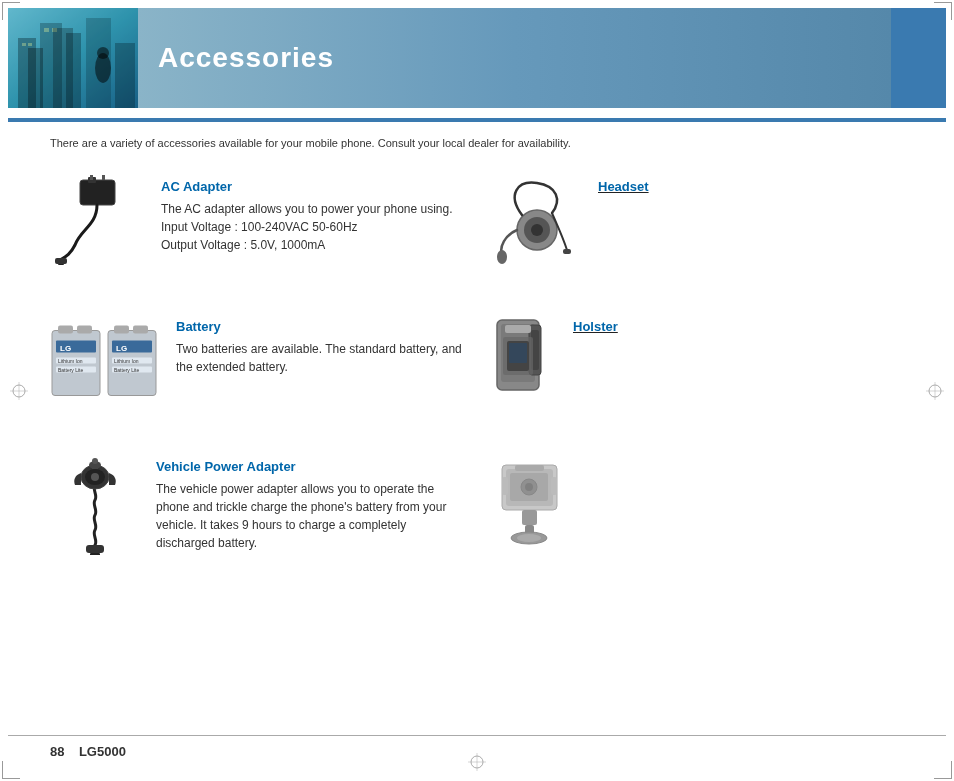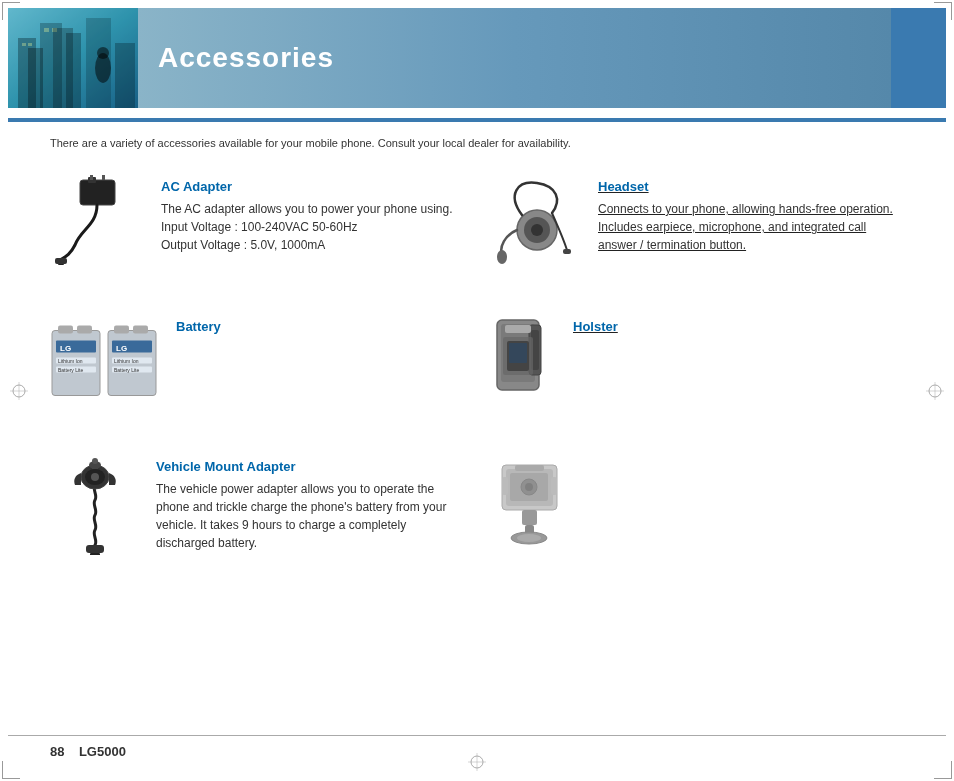--- a/index.html
+++ b/index.html
@@ -399,21 +399,20 @@
 
           <path d="M30 55 C18 60, 12 72, 15 80" fill="none" stroke="#555" stroke-width="2.5" stroke-linecap="round"></path>
           <ellipse cx="15" cy="82" rx="5" ry="7" fill="#666"></ellipse>
 
           <path d="M65 38 C70 50, 75 60, 80 75" fill="none" stroke="#333" stroke-width="2" stroke-linecap="round"></path>
           <rect x="76" y="74" width="8" height="5" rx="2" fill="#444"></rect>
         </svg>
       </div>
       <div class="accessory-text">
         <div class="accessory-title">Headset</div>
-        <div class="accessory-desc">Connects to your phone, allowing hands-free operation. Includes earpiece, microphone, and integrated call answer / termination button.</div>
       </div>
     </div>
   </div>
 
   <div class="accessory-row">
 
     <div class="accessory-left">
       <div class="accessory-image img-battery">
         <svg viewBox="0 0 110 75" xmlns="http://www.w3.org/2000/svg">
 
@@ -435,20 +434,21 @@
           <rect x="62" y="18" width="40" height="12" rx="1" fill="#3a6a9a"></rect>
           <text x="66" y="28" font-size="8" fill="white" font-family="Arial" font-weight="bold">LG</text>
           <rect x="62" y="35" width="40" height="6" rx="1" fill="#e0e8f0"></rect>
           <text x="64" y="40" font-size="5" fill="#333" font-family="Arial">Lithium Ion</text>
           <rect x="62" y="44" width="40" height="6" rx="1" fill="#e0e8f0"></rect>
           <text x="64" y="49" font-size="5" fill="#333" font-family="Arial">Battery Lite</text>
         </svg>
       </div>
       <div class="accessory-text">
         <div class="accessory-title">Battery</div>
+        <div class="accessory-desc">Two batteries are available. The standard battery, and the extended battery.</div>
       </div>
     </div>
 
     <div class="accessory-right">
       <div class="accessory-image img-holster">
         <svg viewBox="0 0 70 90" xmlns="http://www.w3.org/2000/svg">
 
           <rect x="10" y="5" width="42" height="70" rx="5" fill="#888" stroke="#666" stroke-width="1.5"></rect>
           <rect x="14" y="9" width="34" height="58" rx="3" fill="#7a7a7a"></rect>
 
@@ -487,21 +487,21 @@
 
           <path d="M31 18 C25 20, 23 25, 25 30 L31 30 Z" fill="#333"></path>
           <path d="M59 18 C65 20, 67 25, 65 30 L59 30 Z" fill="#333"></path>
 
           <ellipse cx="45" cy="10" rx="6" ry="4" fill="#444"></ellipse>
           <rect x="42" y="6" width="6" height="8" fill="#444"></rect>
           <circle cx="45" cy="6" r="3" fill="#555"></circle>
         </svg>
       </div>
       <div class="accessory-text">
-        <div class="accessory-title">Vehicle Mount Adapter</div>
+        <div class="accessory-title">Vehicle Power Adapter</div>
         <div class="accessory-desc">The vehicle power adapter allows you to operate the phone and trickle charge the phone's battery from your vehicle. It takes 9 hours to charge a completely discharged battery.</div>
       </div>
     </div>
 
     <div class="accessory-right">
       <div class="accessory-image img-dash-mount">
         <svg viewBox="0 0 90 90" xmlns="http://www.w3.org/2000/svg">
 
           <rect x="15" y="10" width="55" height="45" rx="4" fill="#c8c8c8" stroke="#aaa" stroke-width="1"></rect>
           <rect x="19" y="14" width="47" height="37" rx="3" fill="#b8b8b8"></rect>

